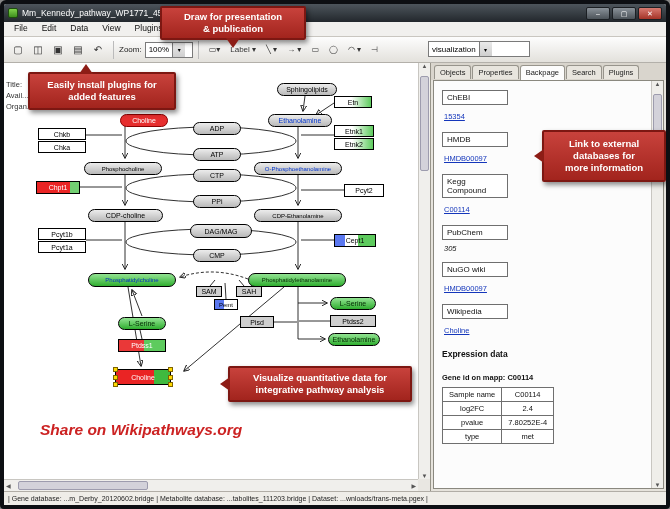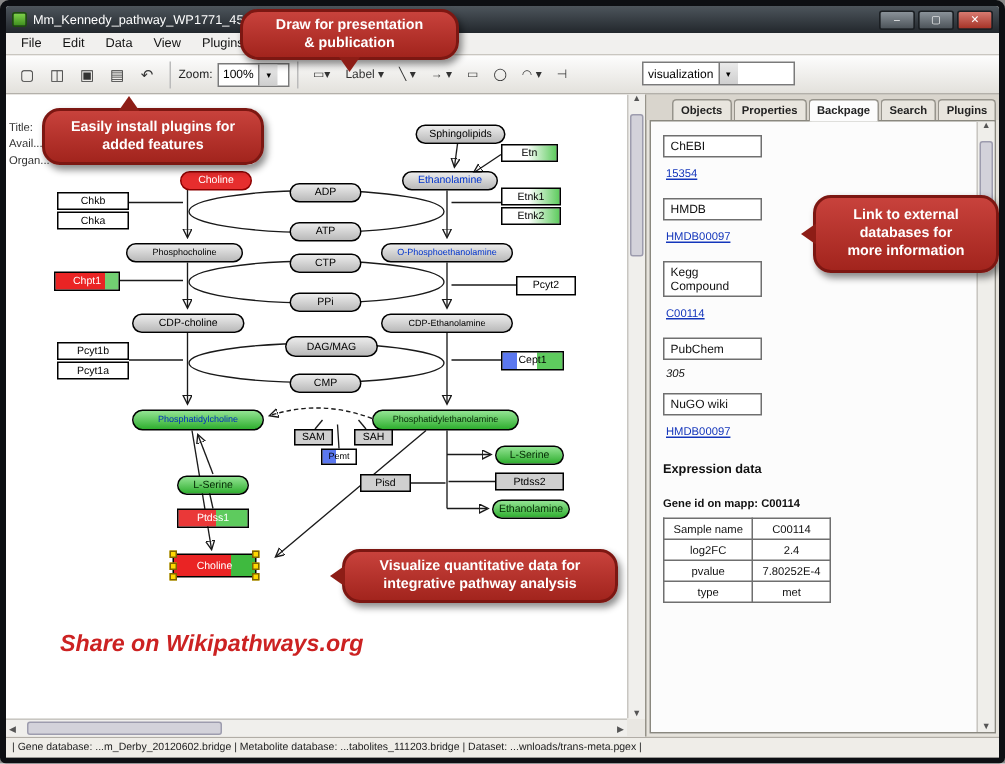--- a/index.html
+++ b/index.html
@@ -54,41 +54,41 @@
 
   
   .vscroll { position:absolute; right:0; top:0; width:12px; height:416px; background:#f0efec; border-left:1px solid #c8c6c1; display:flex; flex-direction:column; justify-content:space-between; align-items:center; font-size:6px; color:#555; z-index:6; }
   .vthumb { position:absolute; left:1px; top:13px; width:9px; height:95px; background:#d3d2da; border:1px solid #9d9cae; border-radius:2px; }
   .hscroll { position:absolute; left:0; bottom:0; width:414px; height:12px; background:#f0efec; border-top:1px solid #c8c6c1; display:flex; justify-content:space-between; align-items:center; font-size:6px; color:#555; padding:0 2px; z-index:6; }
   .hthumb { position:absolute; left:14px; top:1px; width:130px; height:9px; background:#d3d2da; border:1px solid #9d9cae; border-radius:2px; }
   .scorner { position:absolute; right:0; bottom:0; width:12px; height:12px; background:#e9e7e2; z-index:6; }
 
   
   .sidepanel { width:236px; background:#e6e3dc; border-left:1px solid #969389; display:flex; flex-direction:column; }
-  .tabs { height:17px; display:flex; align-items:flex-end; padding-left:17px; background:#d9d5cd;font-weight:bold; }
+  .tabs { height:17px; display:flex; align-items:center; padding-left:3px; background:#d9d5cd; }
   .tab { font-size:7.5px; padding:2px 5px; background:#e8e5de; border:1px solid #97948c; border-bottom:none; border-radius:3px 3px 0 0; margin-right:1px; color:#222; }
   .tab.active { background:#fcfcfc; position:relative; z-index:2; margin-bottom:-1px; padding-bottom:3px; }
   .panel-content { flex:1; background:#fcfcfc; border:1px solid #8a887f; margin:0 2px 2px 2px; position:relative; overflow:hidden; }
   .panel-inner { padding:6px 18px 4px 8px; }
   .bp-header { border:1px solid #6f6f6f; background:#fff; width:66px; padding:2px 4px; font-size:8px; margin-top:9px; color:#111; }
   .bp-sec:first-child .bp-header { margin-top:3px; }
   .bp-link { display:inline-block; font-size:7.5px; color:#1436bb; text-decoration:underline; margin:4px 0 0 2px; }
   .bp-value { font-size:7.5px; margin:4px 0 0 2px; color:#111;font-style:italic; }
   .exp-title { font-size:8.5px; font-weight:bold; margin-top:12px; color:#111; }
   .gene-id { font-size:7.5px; font-weight:bold; margin-top:14px; color:#111; }
   .exp-table { border-collapse:collapse; margin-top:5px; }
   .exp-table td { border:1px solid #6f6f6f; padding:2px 6px; font-size:7.5px; text-align:center; min-width:48px; background:#fff; color:#111; }
   .pscroll { position:absolute; right:0; top:0; bottom:0; width:12px; background:#efeeea; border-left:1px solid #c8c6c1; display:flex; flex-direction:column; justify-content:space-between; align-items:center; font-size:6px; color:#555; }
   .pthumb { position:absolute; left:1px; top:13px; width:9px; height:72px; background:#d3d2da; border:1px solid #9d9cae; border-radius:2px; }
 
   
   .statusbar { height:14px; background:#efede8; border-top:1px solid #b1ada6; font-size:7px; color:#222; display:flex; align-items:center; padding:0 4px; white-space:nowrap; overflow:hidden; }
 
   
-  .callout { position:absolute; z-index:50; background:linear-gradient(#c8423c,#a2241d); border:2px solid #7c1712; border-radius:12px; color:#fff; font-weight:bold; font-size:9.5px; line-height:1.25; text-align:center; display:flex; align-items:center; justify-content:center; white-space:pre-line; box-shadow:2px 3px 5px rgba(0,0,0,.45); padding:2px 4px; }
+  .callout { position:absolute; z-index:50; background:linear-gradient(#c8423c,#a2241d); border:2px solid #7c1712; border-radius:2px; color:#fff; font-weight:bold; font-size:9.5px; line-height:1.25; text-align:center; display:flex; align-items:center; justify-content:center; white-space:pre-line; box-shadow:2px 3px 5px rgba(0,0,0,.45); padding:2px 4px; }
   .callout::after { content:""; position:absolute; border:7px solid transparent; }
   .pt-bottom::after { top:100%; left:50%; margin-left:-7px; border-top:10px solid #8d1d16; }
   .pt-top::after { bottom:100%; left:34%; border-bottom:10px solid #8d1d16; }
   .pt-left::after { right:100%; top:50%; margin-top:-7px; border-right:10px solid #8d1d16; }
 </style>
 </head>
 <body>
 
 <div class="window">
 
@@ -251,20 +251,21 @@
         <div class="panel-inner">
           <div id="bp-sections">
               <div class="bp-sec"><div class="bp-header">ChEBI</div><a class="bp-link" href="#">15354</a></div>
               <div class="bp-sec"><div class="bp-header">HMDB</div><a class="bp-link" href="#">HMDB00097</a></div>
               <div class="bp-sec"><div class="bp-header">Kegg Compound</div><a class="bp-link" href="#">C00114</a></div>
               <div class="bp-sec">
                 <div class="bp-header">PubChem</div>
                 <div class="bp-value">305</div>
               </div>
               <div class="bp-sec"><div class="bp-header">NuGO wiki</div><a class="bp-link" href="#">HMDB00097</a></div>
+              <div class="bp-sec"><div class="bp-header">Wikipedia</div><a class="bp-link" href="#">Choline</a></div>
             </div>
           <div class="exp-title">Expression data</div>
           <div class="gene-id">Gene id on mapp: C00114</div>
           <table class="exp-table">
               <tbody id="exp-table">
                 <tr>
                   <td>Sample name</td>
                   <td>C00114</td>
                 </tr>
                 <tr>

